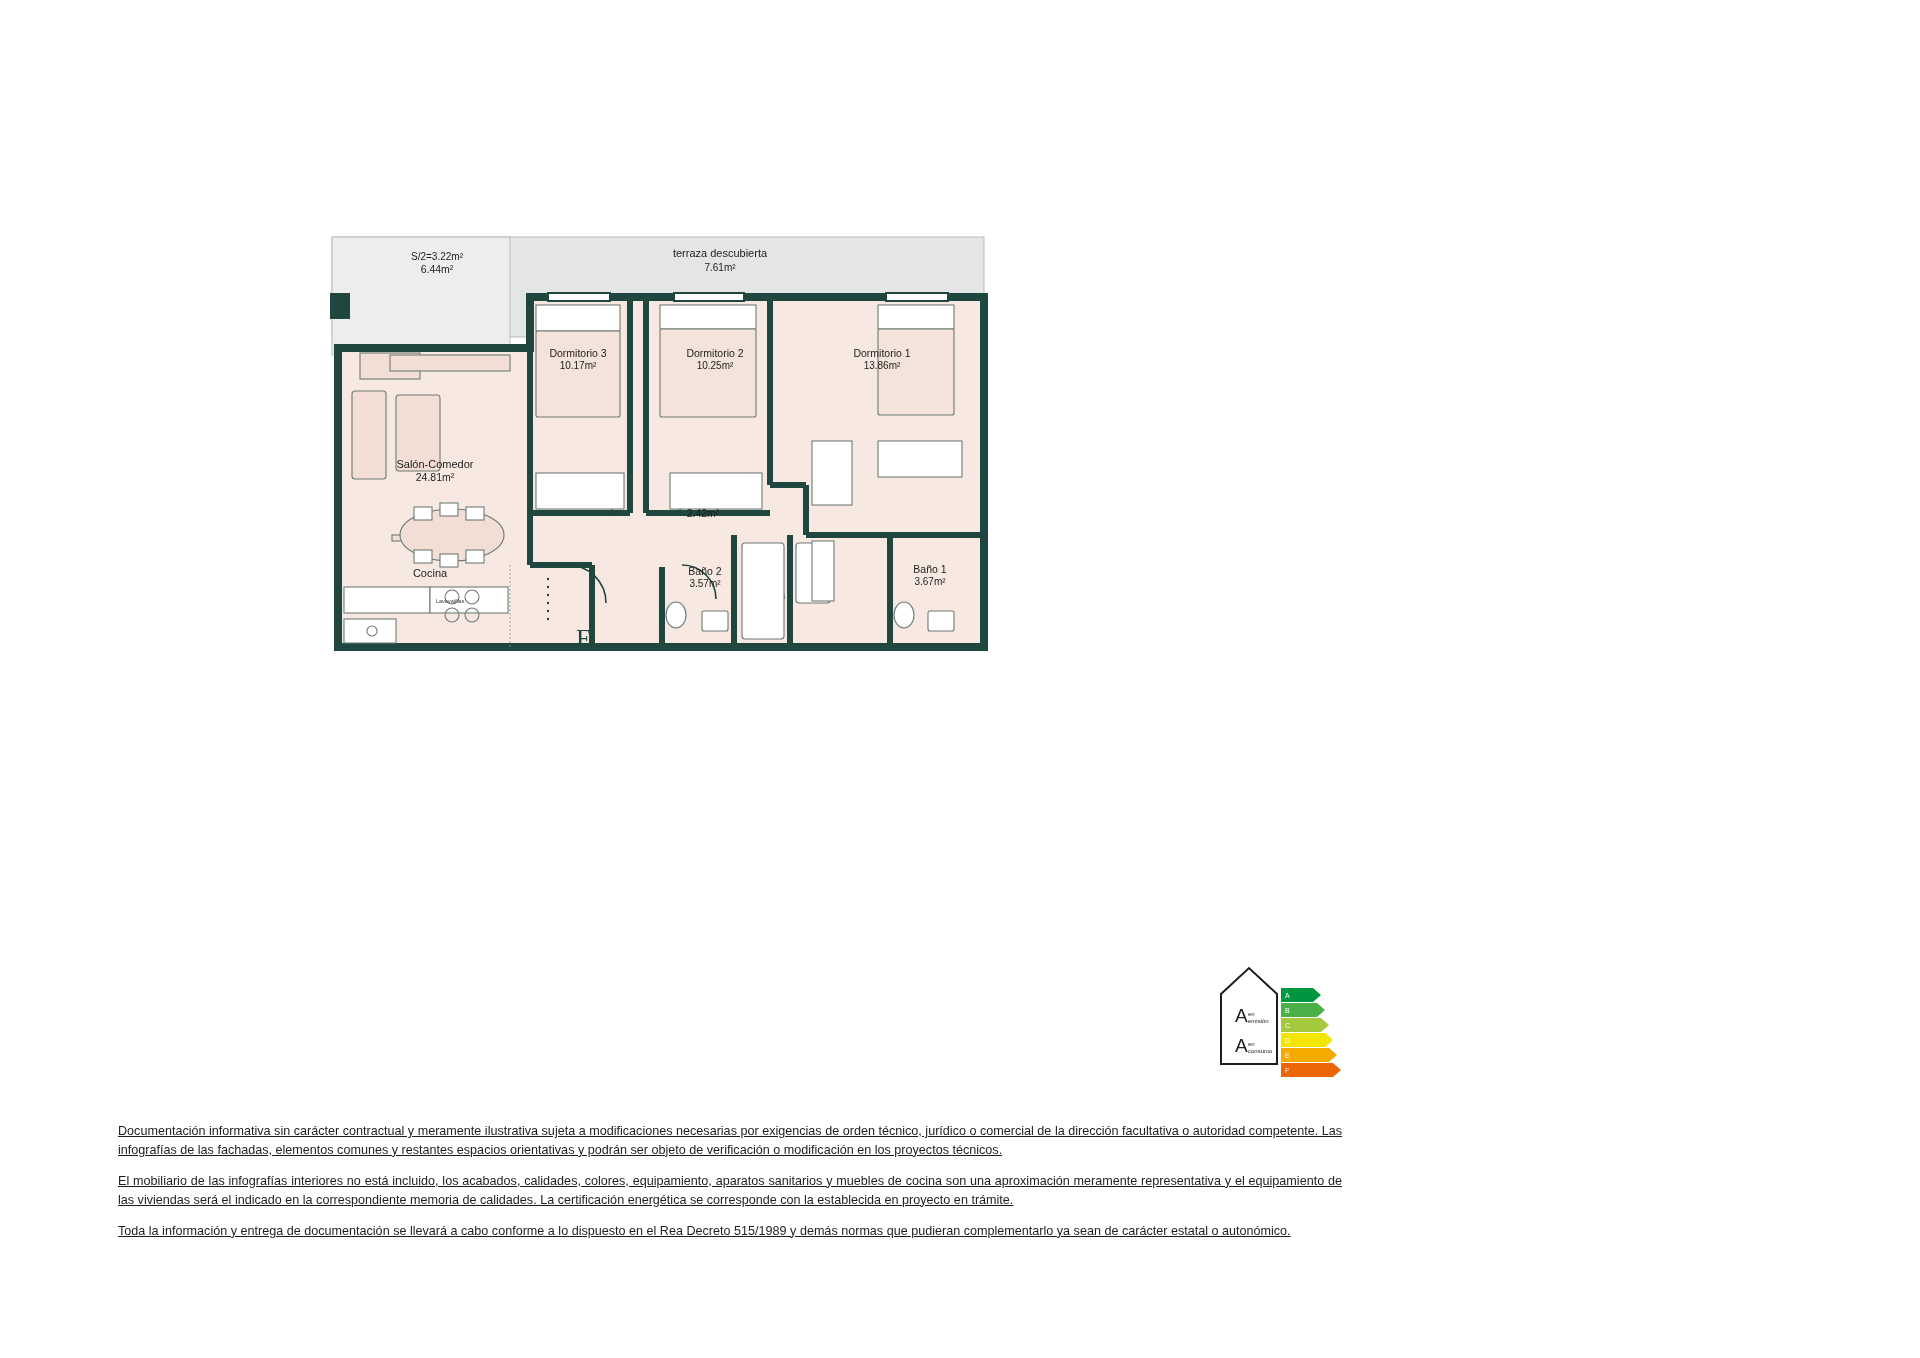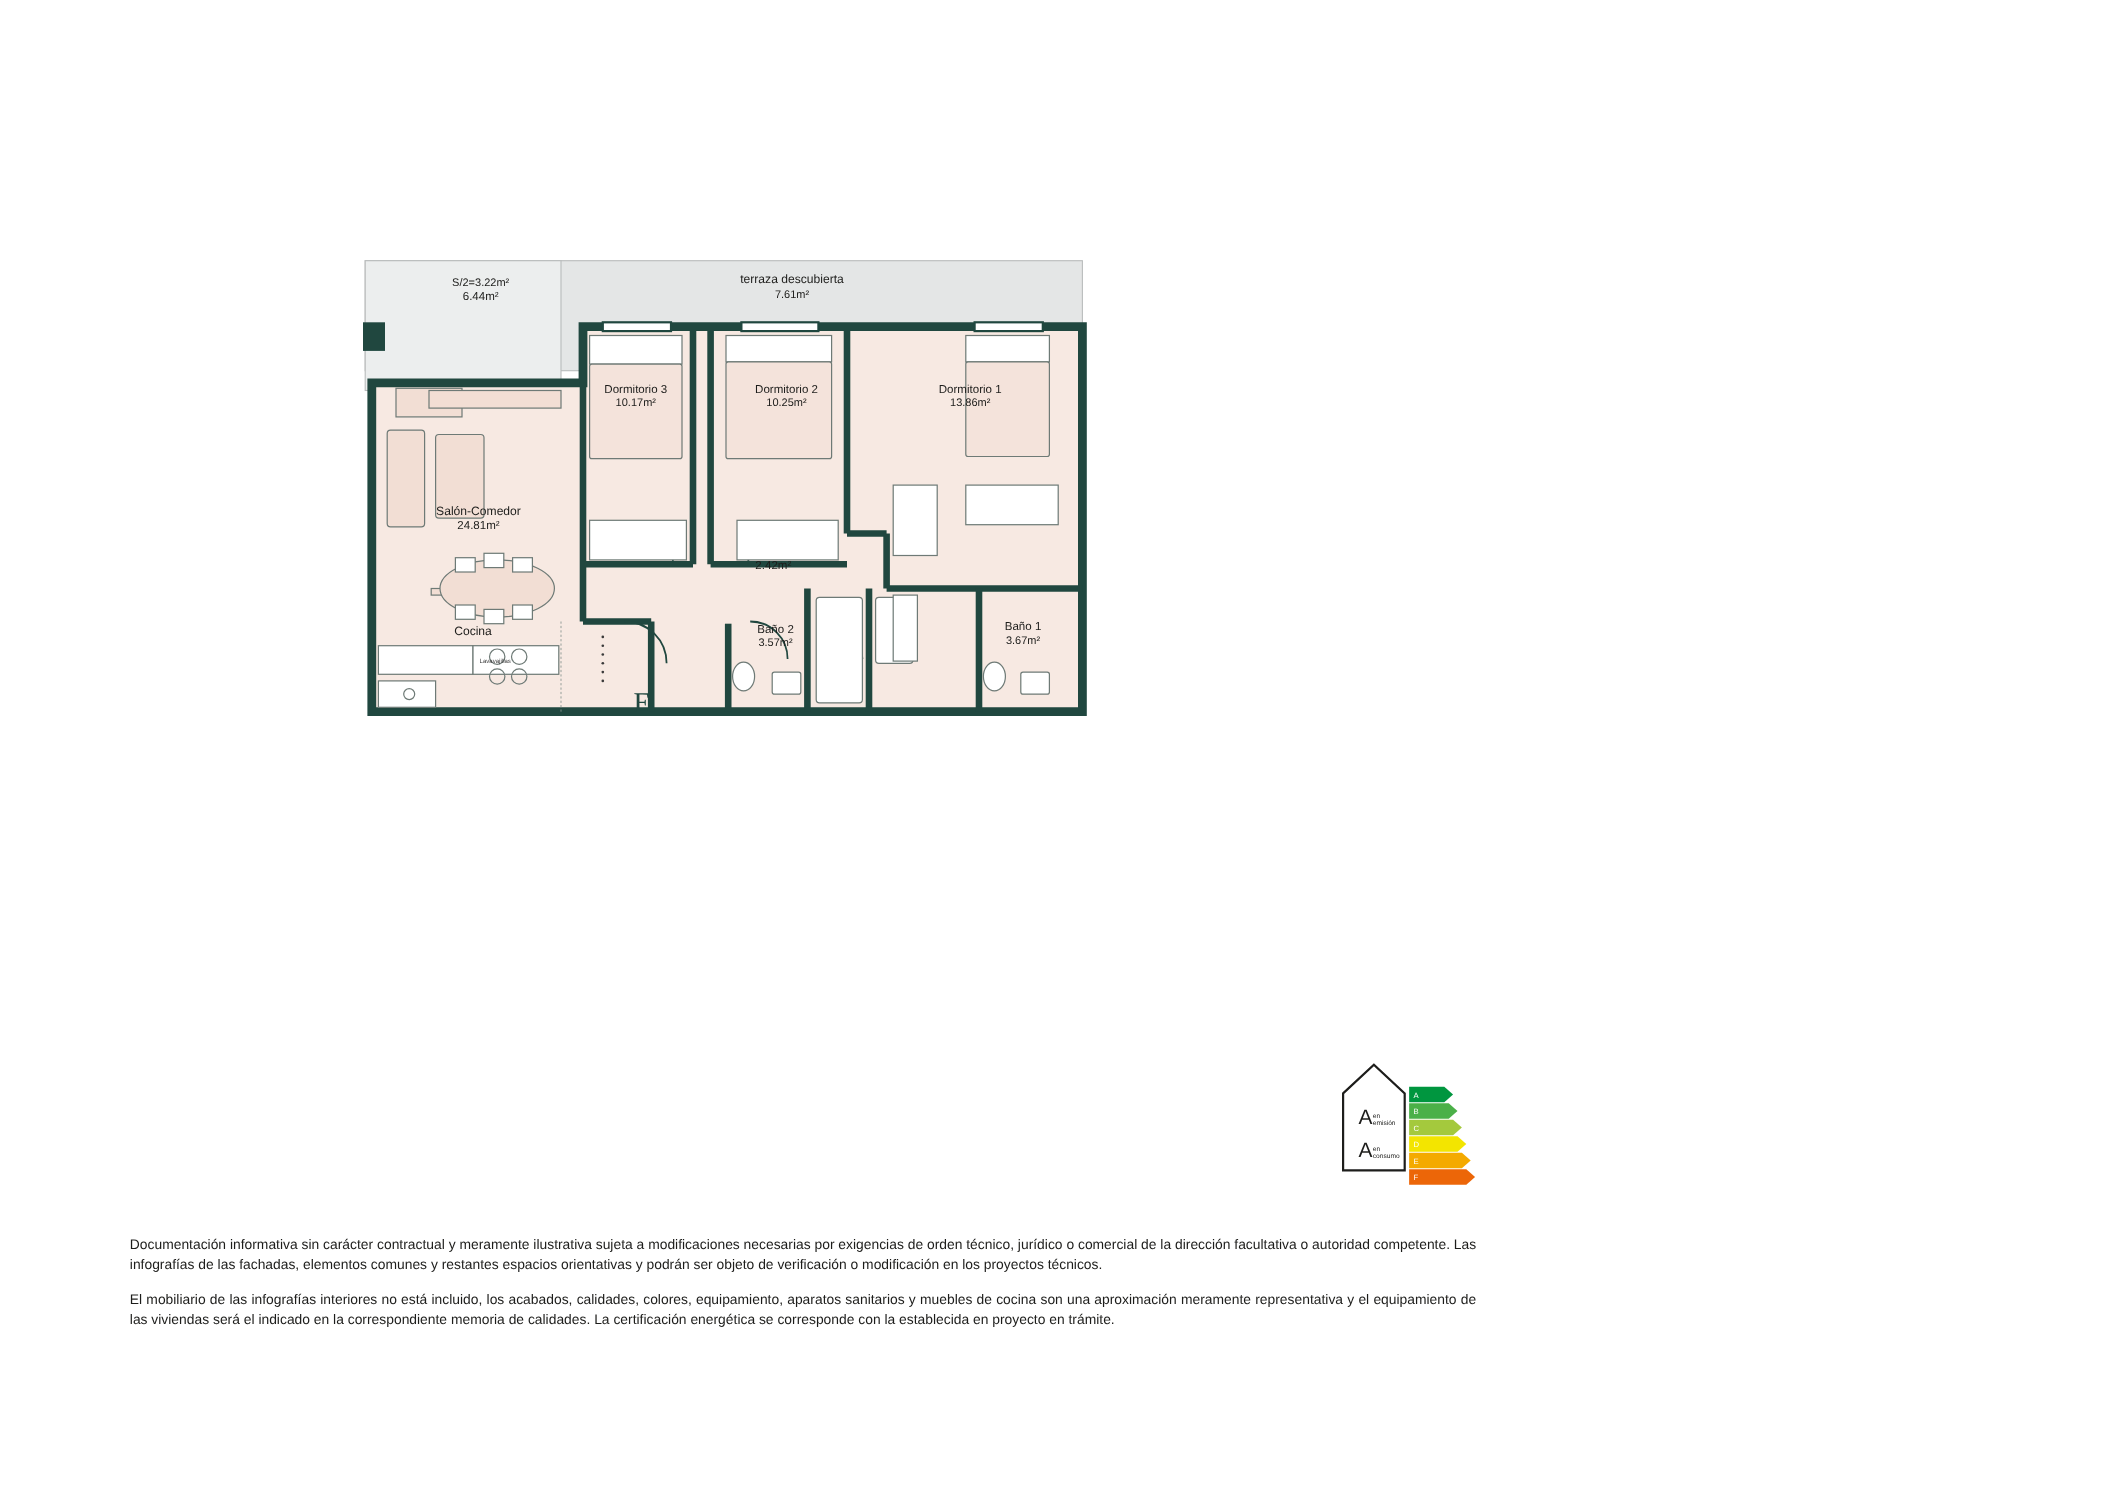--- a/index.html
+++ b/index.html
@@ -20,21 +20,21 @@
   
   .scale{position:absolute;left:120px;top:1050px;width:240px;}
   .scale-title{font-size:13px;letter-spacing:1.6px;color:#1d1d1b;text-align:center;margin-bottom:6px;}
   .scale svg{display:block;}
 
   
   .energy{position:absolute;left:1215px;top:960px;width:135px;height:120px;}
 
   
   .disclaimer{position:absolute;left:118px;top:1122px;width:1224px;font-size:12.6px;line-height:1.5;color:#1d1d1b;text-align:justify;}
-  .disclaimer p{margin:0 0 12px 0;}
+  .disclaimer p{margin:0 0 12px 0;text-decoration:underline;}
 </style>
 </head>
 <body>
 
 <div class="sheet">
 
   <div class="plan">
     <svg width="760" height="560" viewBox="0 0 760 560" xmlns="http://www.w3.org/2000/svg">
 
       <rect x="2" y="2" width="652" height="100" fill="#e4e6e6" stroke="#b9bcbc" stroke-width="1"></rect>
@@ -209,20 +209,21 @@
         <text x="70" y="83">D</text>
           <text x="70" y="98">E</text>
           <text x="70" y="113">F</text>
       </g>
     </svg>
   </div>
 
   <div class="disclaimer">
     <p>Documentación informativa sin carácter contractual y meramente ilustrativa sujeta a modificaciones necesarias por exigencias de orden técnico, jurídico o comercial de la dirección facultativa o autoridad competente. Las infografías de las fachadas, elementos comunes y restantes espacios orientativas y podrán ser objeto de verificación o modificación en los proyectos técnicos.</p>
     <p>El mobiliario de las infografías interiores no está incluido, los acabados, calidades, colores, equipamiento, aparatos sanitarios y muebles de cocina son una aproximación meramente representativa y el equipamiento de las viviendas será el indicado en la correspondiente memoria de calidades. La certificación energética se corresponde con la establecida en proyecto en trámite.</p>
+    <p>Toda la información y entrega de documentación se llevará a cabo conforme a lo dispuesto en el Rea Decreto 515/1989 y demás normas que pudieran complementarlo ya sean de carácter estatal o autonómico.</p>
   </div>
 
   <div class="right-panel">
 
     
 
     
 
     
 

